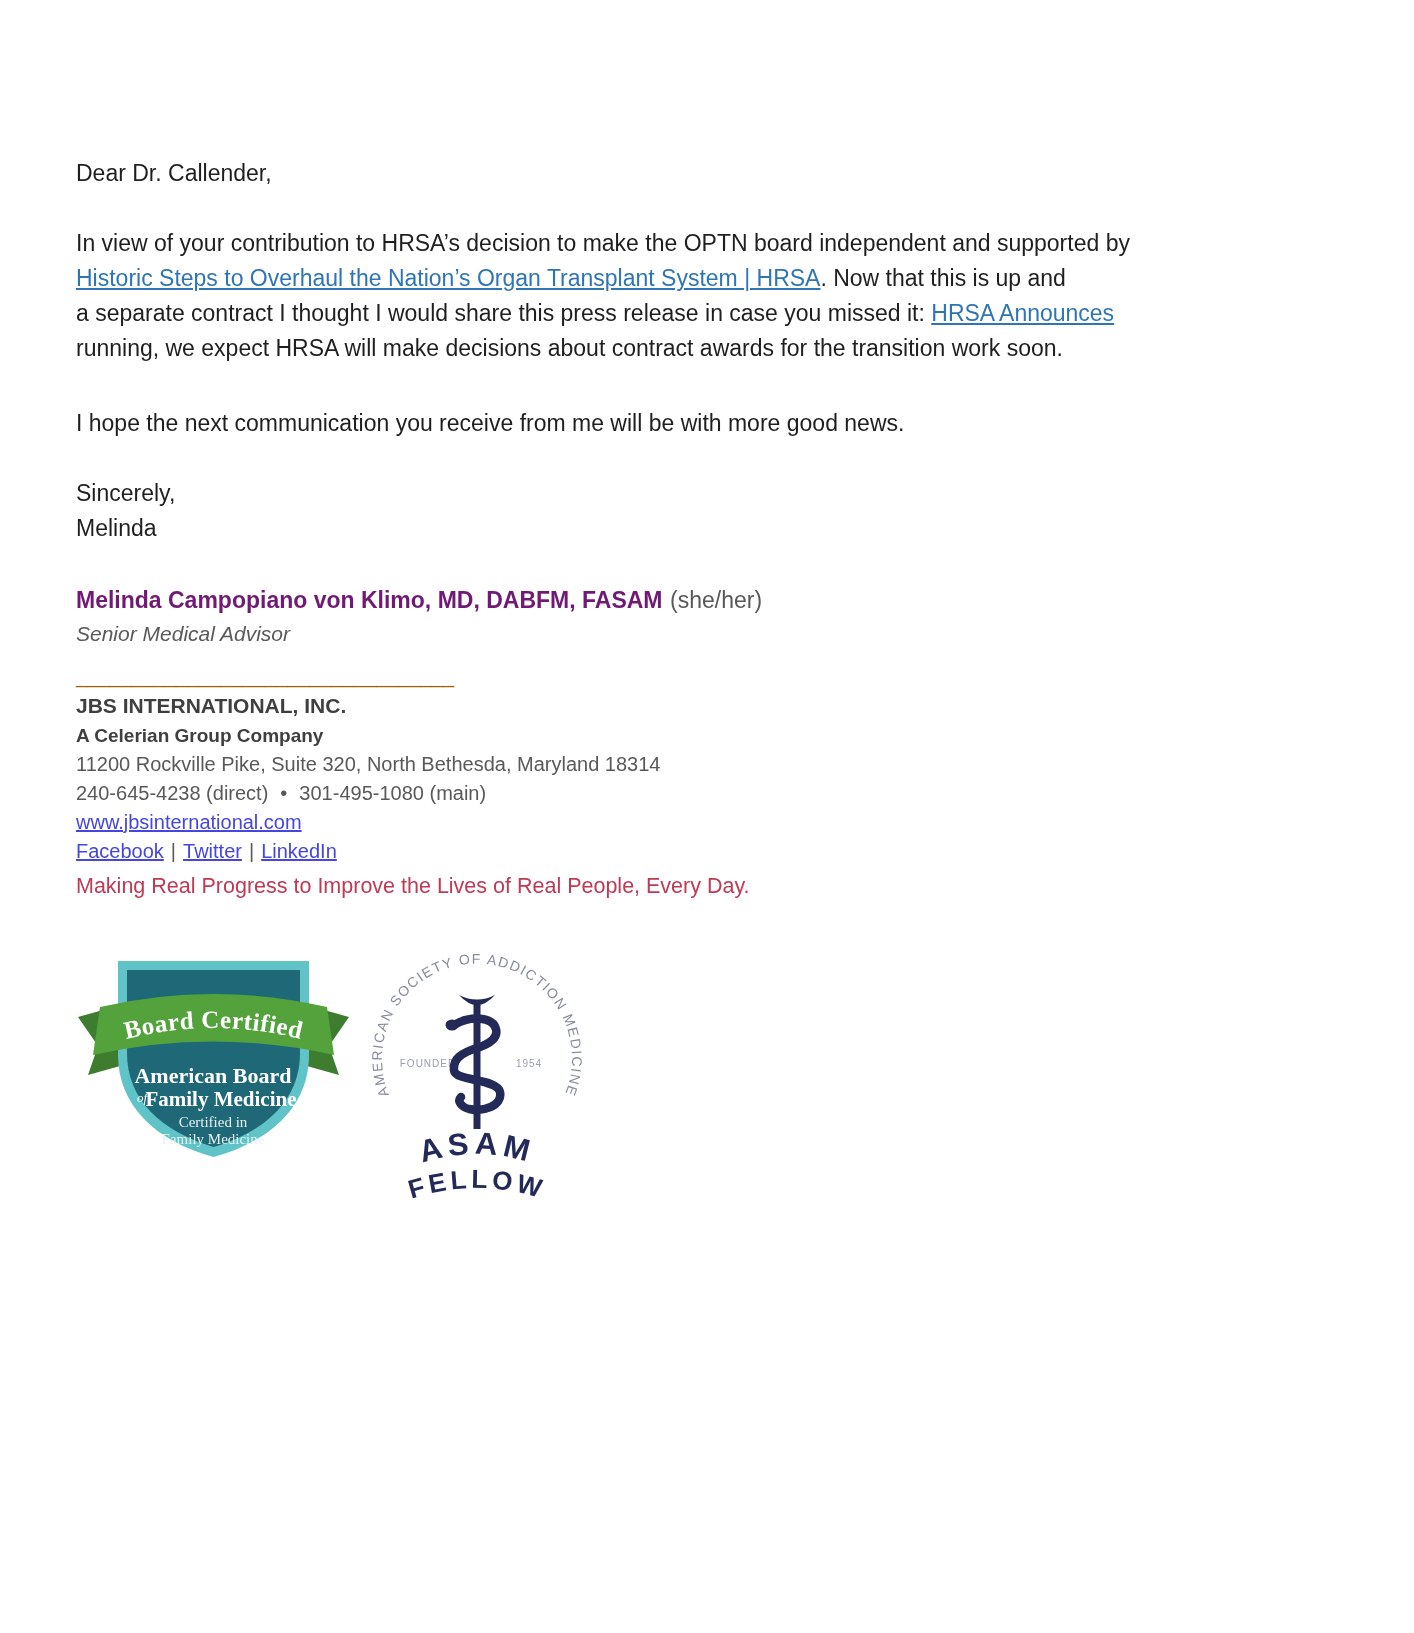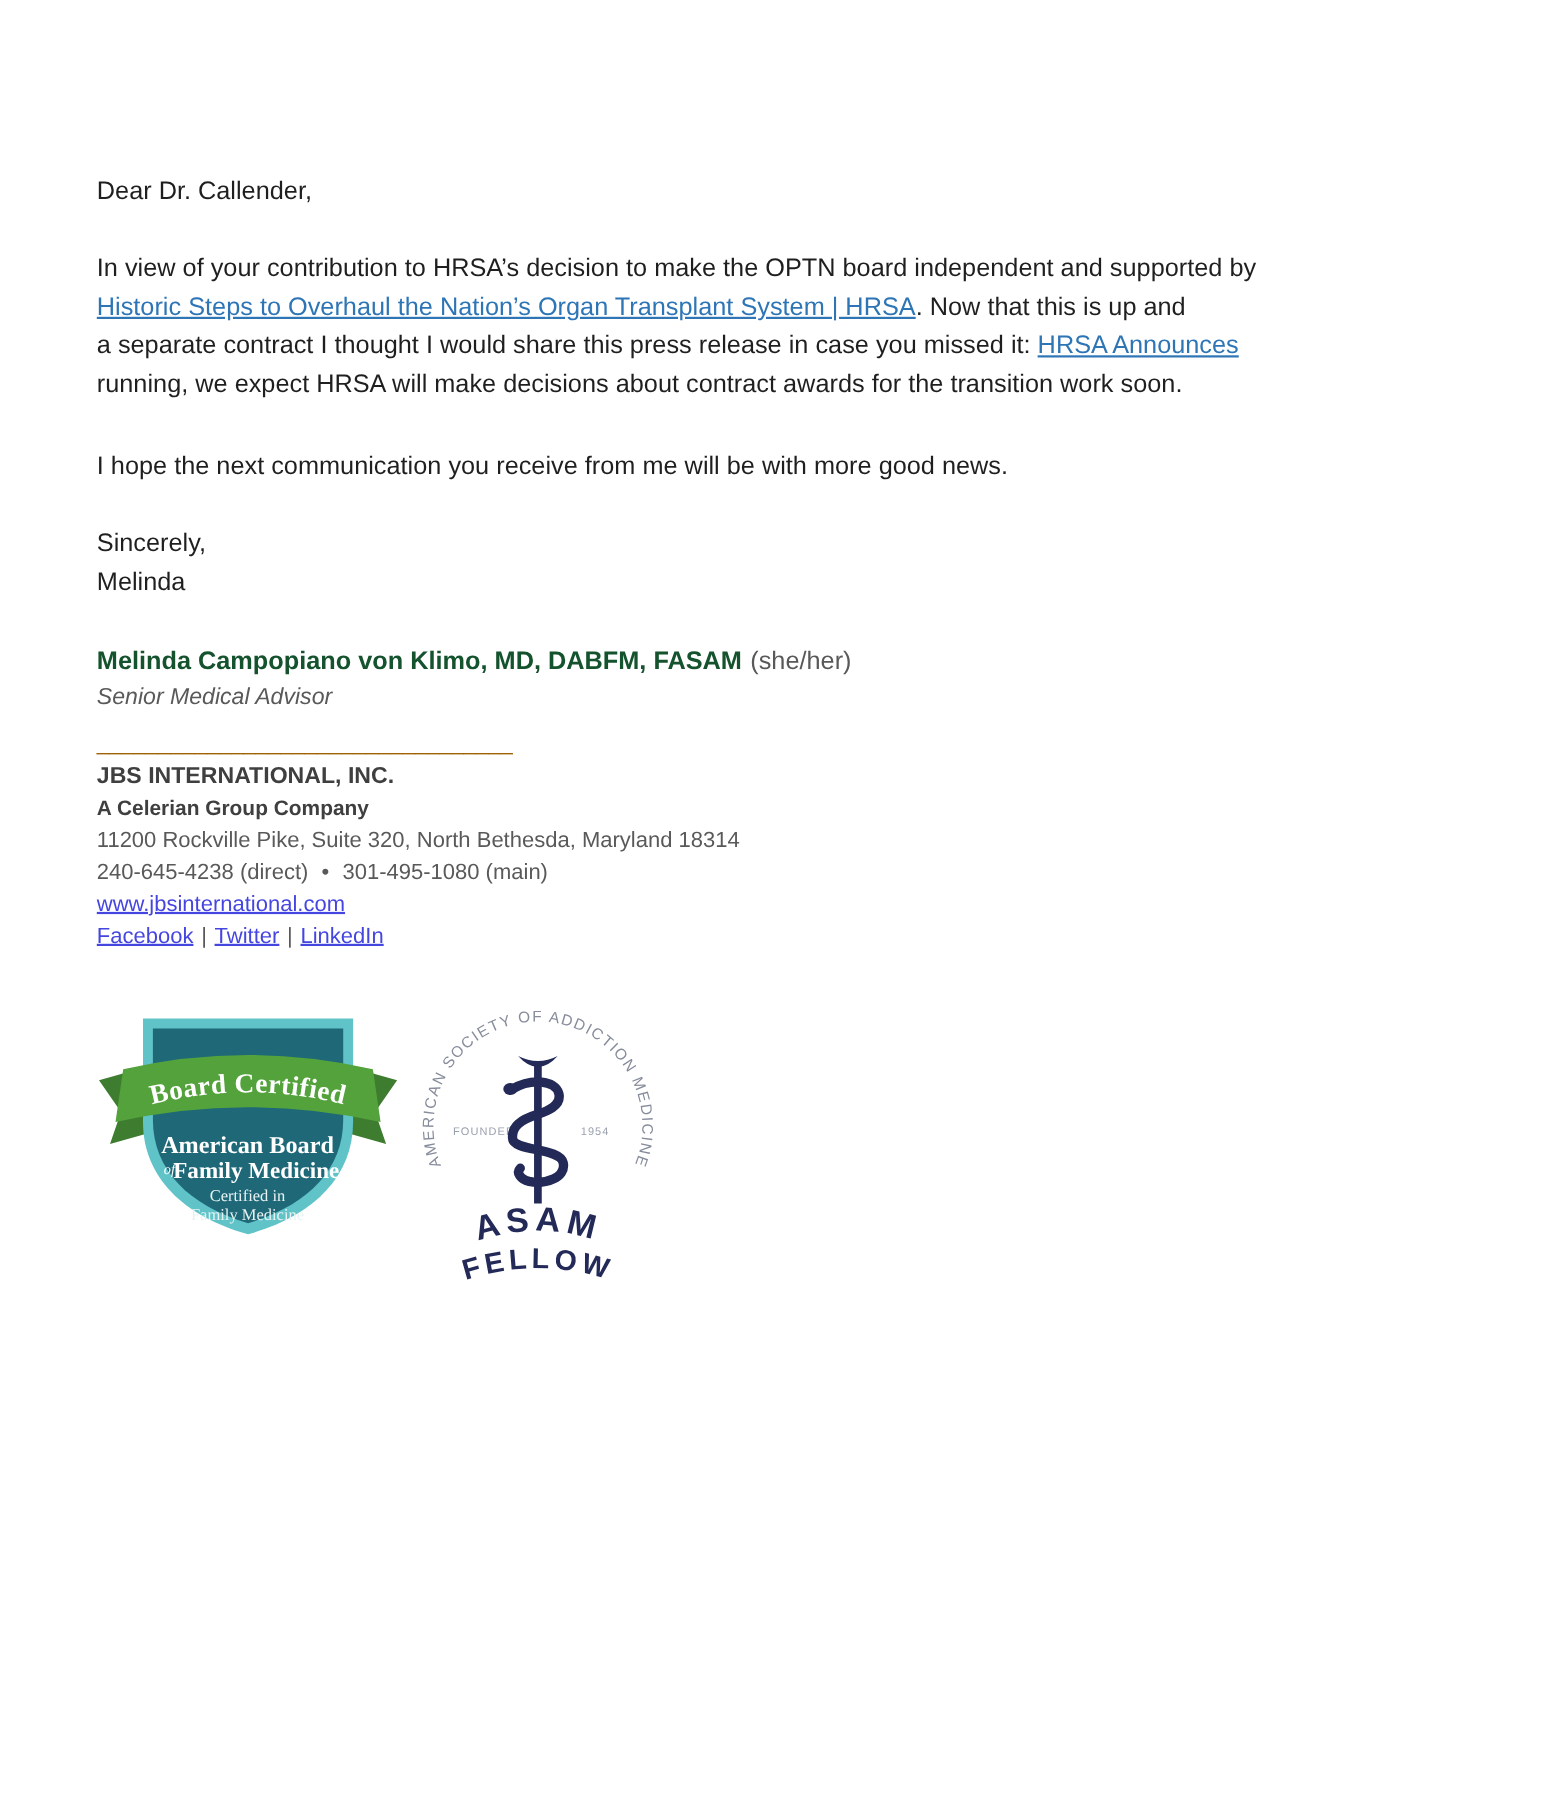--- a/index.html
+++ b/index.html
@@ -4,34 +4,34 @@
 <style>
   html,body{margin:0;padding:0;background:#ffffff;}
   .page{
     position:relative;
     width:1414px;height:1633px;
     background:#ffffff;
     font-family:"Liberation Sans", sans-serif;
     color:#1F1F1F;
     overflow:hidden;
   }
-  .content{position:absolute;left:88px;top:156px;width:1270px;}
+  .content{position:absolute;left:76px;top:156px;width:1270px;}
 
   
   .body-line{font-size:23px;line-height:35px;color:#1F1F1F;white-space:nowrap;}
   .greeting{margin-bottom:35px;}
   .para{margin-bottom:40px;}
   .para2{margin-bottom:35px;}
   .closing-block{margin-bottom:37px;}
   a{cursor:pointer;}
   .press-link{color:#2E75B6;text-decoration:underline;}
 
   
   .sig-name-line{font-size:23px;line-height:34px;white-space:nowrap;}
-  .sig-name{color:#14532d;font-weight:bold;margin-top:15px;}
+  .sig-name{color:#701a75;font-weight:bold;margin-top:15px;}
   .sig-pronouns{color:#595959;margin-left:.33em;}
   .sig-title{font-size:21px;line-height:33px;color:#595959;font-style:italic;}
   .sig-divider{font-size:20px;line-height:20px;margin-top:16px;height:24px;color:#a16207;letter-spacing:0;}
   .sig-block{font-size:20px;line-height:29px;color:#595959;}
   .sig-company{font-size:21px;font-weight:bold;color:#3F3F3F;line-height:31px;}
   .sig-company-sub{font-size:19px;font-weight:bold;color:#3F3F3F;line-height:29px;}
   .sig-bullet{color:#595959;margin:0 12px;}
   .sig-link{color:#4545E0;text-decoration:underline;}
   .sig-sep{color:#595959;margin:0 7px;text-decoration:none;}
   .sig-motto{font-size:21.5px;line-height:30px;color:#BE3A55;margin-top:5px;}
@@ -73,20 +73,21 @@
 
     <div class="sig-block">
       <div class="sig-company">JBS INTERNATIONAL, INC.</div>
       <div class="sig-company-sub">A Celerian Group Company</div>
       <div>11200 Rockville Pike, Suite 320, North Bethesda, Maryland 18314</div>
       <div><span>240-645-4238 (direct)</span><span class="sig-bullet">•</span><span>301-495-1080 (main)</span></div>
       <div><a class="sig-link">www.jbsinternational.com</a></div>
       <div><a class="sig-link">Facebook</a><span class="sig-sep">|</span><a class="sig-link">Twitter</a><span class="sig-sep">|</span><a class="sig-link">LinkedIn</a></div>
     </div>
 
+    <div class="sig-motto">Making Real Progress to Improve the Lives of Real People, Every Day.</div>
 
     <div class="logos">
 
       <svg class="logo-abfm" viewBox="0 0 275 210" aria-hidden="true">
 
         <path d="M 2 62 L 52 48 L 62 106 L 12 120 L 22 91 Z" fill="#3E7D2F"></path>
         <path d="M 273 62 L 223 48 L 213 106 L 263 120 L 253 91 Z" fill="#3E7D2F"></path>
         <path d="M 50 48 L 66 54 L 58 76 Z" fill="#27511F"></path>
         <path d="M 225 48 L 209 54 L 217 76 Z" fill="#27511F"></path>
 

